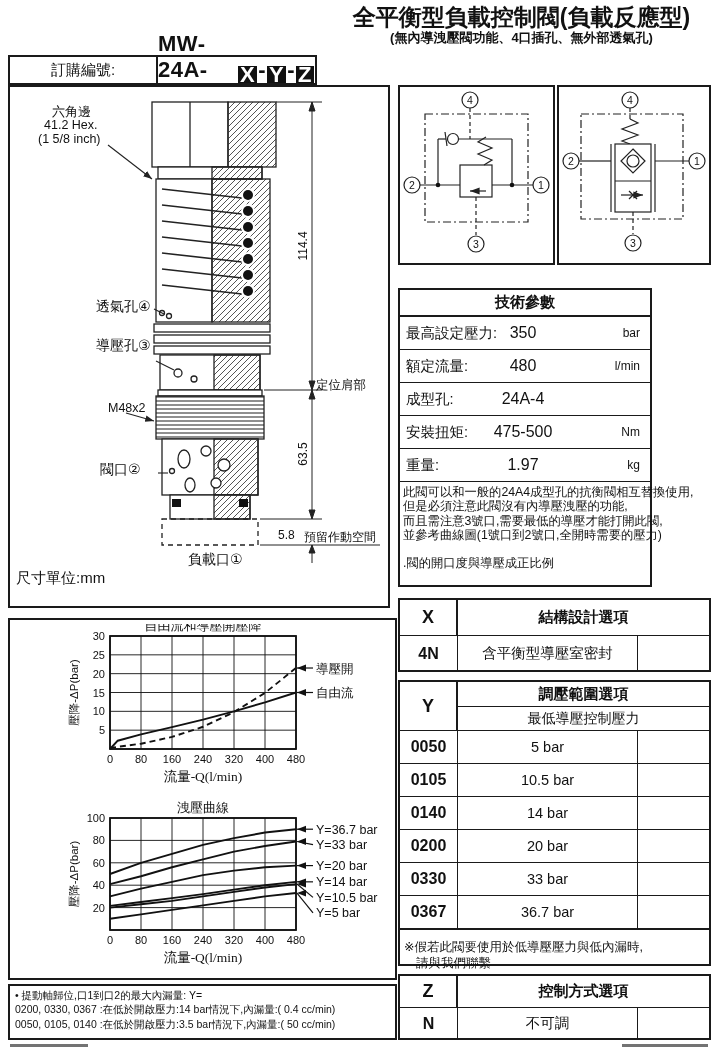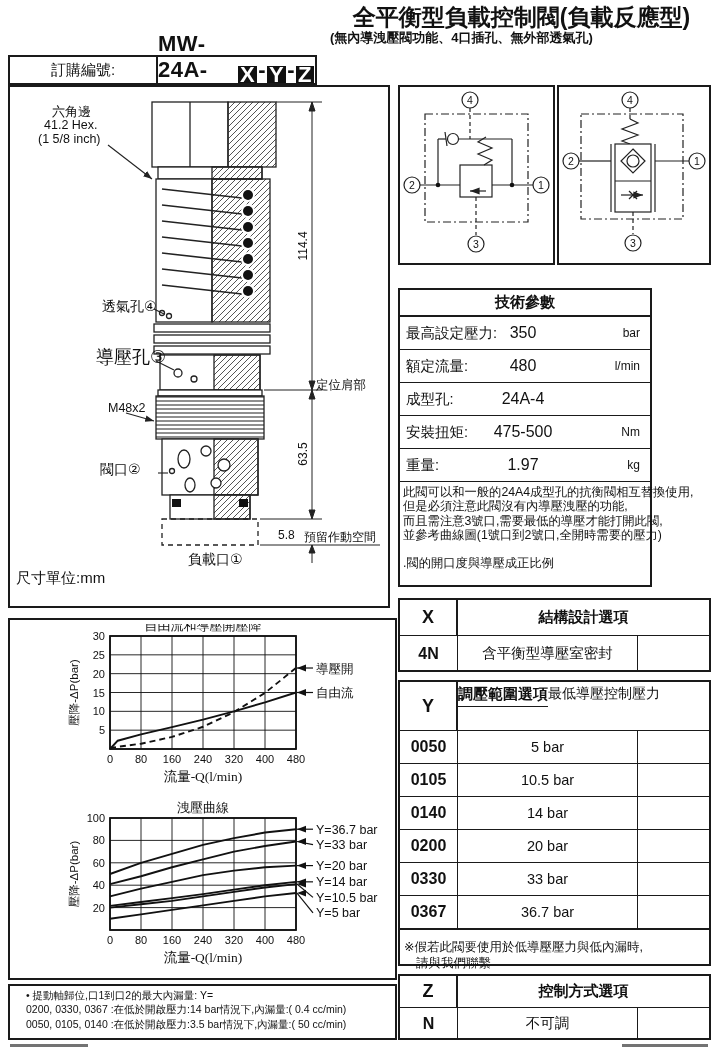--- a/index.html
+++ b/index.html
@@ -3,21 +3,21 @@
 <meta charset="utf-8">
 <style>
   html,body{margin:0;padding:0;background:#e8e8e8}
   .page{position:relative;width:713px;height:1049px;background:#ffffff;
         font-family:"Liberation Sans","DejaVu Sans",sans-serif;color:#111;overflow:hidden}
   .box{position:absolute;border:2px solid #1a1a1a;background:#fff;box-sizing:border-box}
   .lbl{position:absolute;white-space:nowrap;pointer-events:none}
 
   
   .title{left:330px;top:2px;width:383px;text-align:center;font-size:23px;font-weight:bold;letter-spacing:0px}
-  .subtitle{left:330px;top:29px;width:383px;text-align:left;font-size:13px;font-weight:bold}
+  .subtitle{left:330px;top:29px;width:383px;text-align:center;font-size:13px;font-weight:bold}
 
   
   .order-box{left:8px;top:55px;width:309px;height:30px;display:flex}
   .order-label{width:146px;border-right:2px solid #1a1a1a;display:flex;align-items:center;justify-content:center;font-size:15px}
   .order-model{flex:1;display:flex;align-items:flex-end;justify-content:center;font-size:22px;font-weight:bold;letter-spacing:.5px}
   .inv{display:inline-block;background:#111;color:#fff;padding:0 2px;margin:0 1px;line-height:17px}
 
   
   .draw-box{left:8px;top:85px;width:382px;height:523px}
   .rot{transform:rotate(-90deg);transform-origin:center;text-align:center}
@@ -34,38 +34,38 @@
   .tech-row .tv{position:absolute;left:0;right:4px;top:50%;transform:translateY(-50%);text-align:center;font-size:16px}
   .tech-row .tu{position:absolute;right:10px;top:50%;transform:translateY(-50%);font-size:12px}
   .tech-notes{padding:3px 3px 0 3px;font-size:12.3px;line-height:1.17}
   .note-line{min-height:13px;white-space:nowrap}
 
   
   .opt-table{position:absolute;left:398px;width:313px;border:2px solid #1a1a1a;background:#fff;box-sizing:border-box}
   .opt-header{display:flex;border-bottom:1.5px solid #1a1a1a}
   .opt-code{width:58px;border-right:2px solid #1a1a1a;display:flex;align-items:center;justify-content:center;font-size:18px;font-weight:bold;box-sizing:border-box}
   .opt-title{flex:1;display:flex;align-items:center;justify-content:center;font-size:15px;font-weight:bold}
-  .opt-head-right{flex:1;display:flex;flex-direction:row}
+  .opt-head-right{flex:1;display:flex;flex-direction:column}
   .opt-title-sm{height:25px;border-bottom:1.5px solid #1a1a1a;display:flex;align-items:center;justify-content:center;font-size:15px;font-weight:bold;box-sizing:border-box}
   .opt-sub{height:23px;display:flex;align-items:center;justify-content:center;font-size:14px}
   .opt-row{display:flex;height:33px;border-bottom:1.5px solid #1a1a1a;box-sizing:border-box}
   .opt-row:last-of-type{border-bottom:none}
   .cell-code{width:58px;border-right:1.5px solid #1a1a1a;display:flex;align-items:center;justify-content:center;font-size:16px;font-weight:bold;box-sizing:border-box}
   .cell-desc{width:180px;border-right:1.5px solid #1a1a1a;display:flex;align-items:center;justify-content:center;font-size:14.5px;box-sizing:border-box}
   .cell-empty{flex:1}
   .opt-note{border-top:1.5px solid #1a1a1a;padding:10px 4px;font-size:12.5px;line-height:1.25}
   .opt-note .ind{padding-left:12px}
 
   
   .charts-box{left:8px;top:618px;width:389px;height:362px}
   .chart{position:absolute}
   svg{font-family:"Liberation Sans","DejaVu Sans",sans-serif}
 
   
-  .footer-box{left:8px;top:984px;width:389px;height:56px;padding:2px 16px;font-size:10.5px;line-height:1.38}
+  .footer-box{left:8px;top:984px;width:389px;height:56px;padding:2px 5px;font-size:10.5px;line-height:1.38}
   .fn-line{white-space:nowrap}
 
   .artifact{position:absolute;background:#444;opacity:.75}
 </style>
 </head>
 <body>
 
 <div class="page">
 
   <div class="lbl title">全平衡型負載控制閥(負載反應型)</div>
@@ -190,22 +190,22 @@
         <line x1="116" y1="326" x2="144" y2="334" stroke-width="1.1" marker-end="url(#arr)"></line>
         <line x1="144" y1="222" x2="154" y2="227" stroke-width="1.1"></line>
         <line x1="146" y1="274" x2="164" y2="283" stroke-width="1.1"></line>
         <line x1="148" y1="386" x2="158" y2="386" stroke-width="1.1"></line>
       </g>
     </svg>
 
     <div class="lbl" style="left:42px;top:16px;font-size:13px">六角邊</div>
     <div class="lbl" style="left:34px;top:31px;font-size:12.5px">41.2 Hex.</div>
     <div class="lbl" style="left:28px;top:45px;font-size:12.5px">(1 5/8 inch)</div>
-    <div class="lbl" style="left:92px;top:211px;font-size:14px">透氣孔④</div>
-    <div class="lbl" style="left:86px;top:258px;font-size:18px">導壓孔③</div>
+    <div class="lbl" style="left:86px;top:211px;font-size:14px">透氣孔④</div>
+    <div class="lbl" style="left:86px;top:250px;font-size:14px">導壓孔③</div>
     <div class="lbl" style="left:98px;top:314px;font-size:12.5px">M48x2</div>
     <div class="lbl" style="left:90px;top:374px;font-size:14px">閥口②</div>
     <div class="lbl" style="left:178px;top:464px;font-size:14px">負載口①</div>
     <div class="lbl rot" style="left:273px;top:152px;width:40px;font-size:12px">114.4</div>
     <div class="lbl rot" style="left:273px;top:360px;width:40px;font-size:12px">63.5</div>
     <div class="lbl" style="left:306px;top:290px;font-size:12.5px">定位肩部</div>
     <div class="lbl" style="left:268px;top:441px;font-size:12px">5.8</div>
     <div class="lbl" style="left:294px;top:442px;font-size:12px">預留作動空間</div>
     <div class="lbl" style="left:6px;top:482px;font-size:15px">尺寸單位:mm</div>
   </div>

